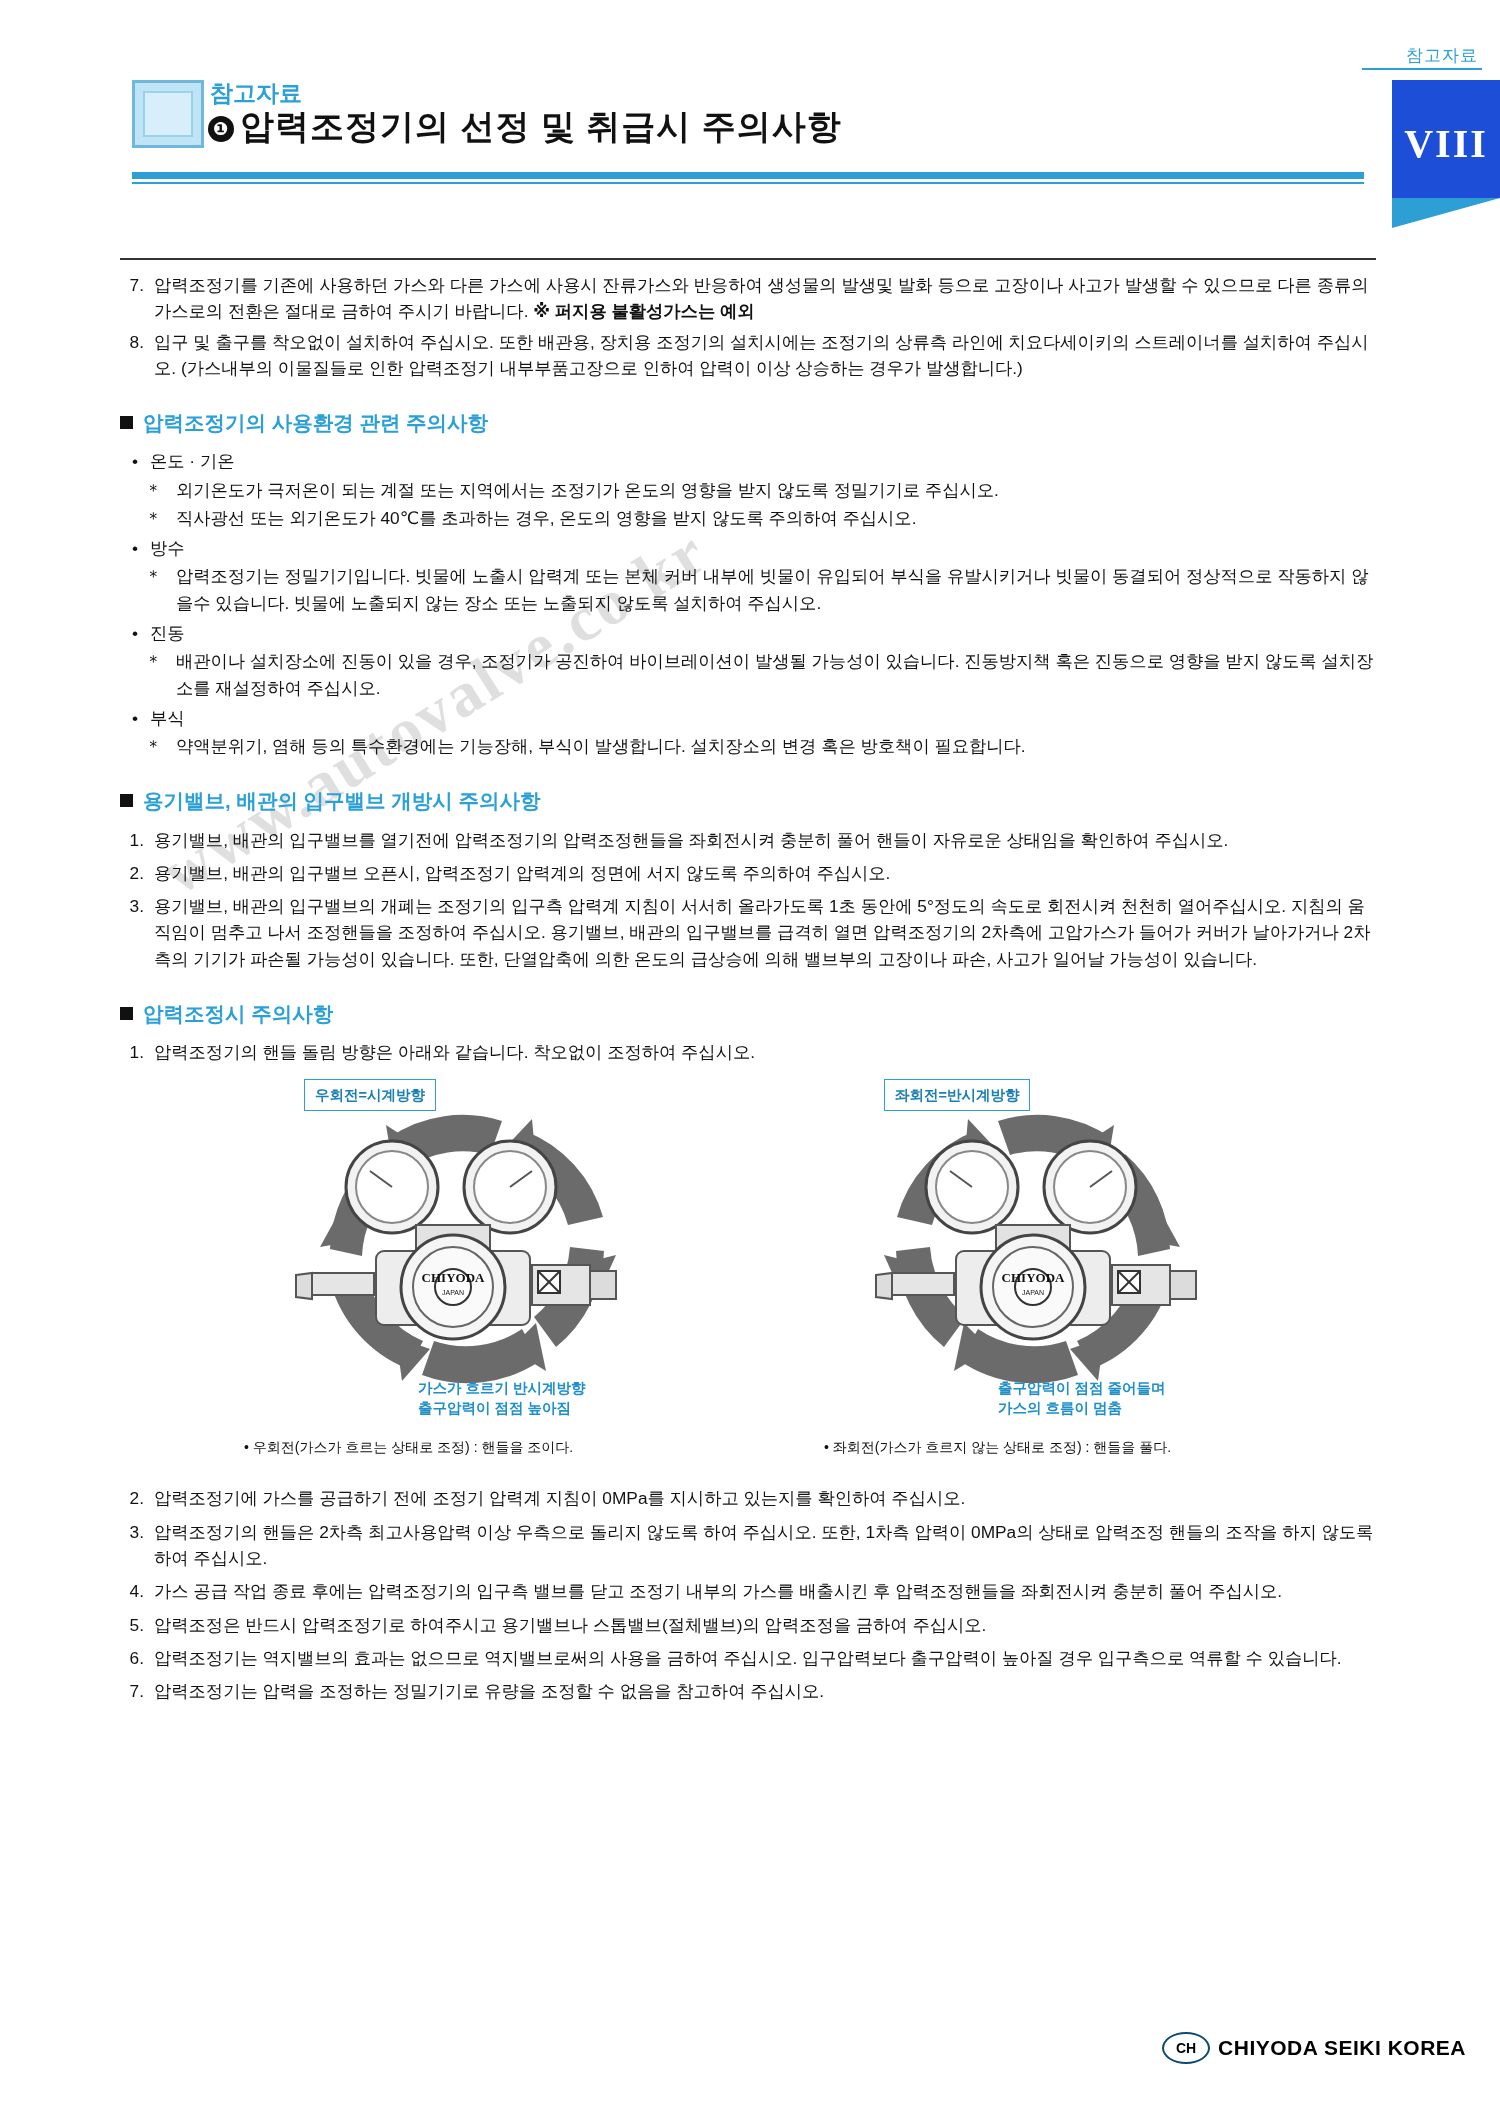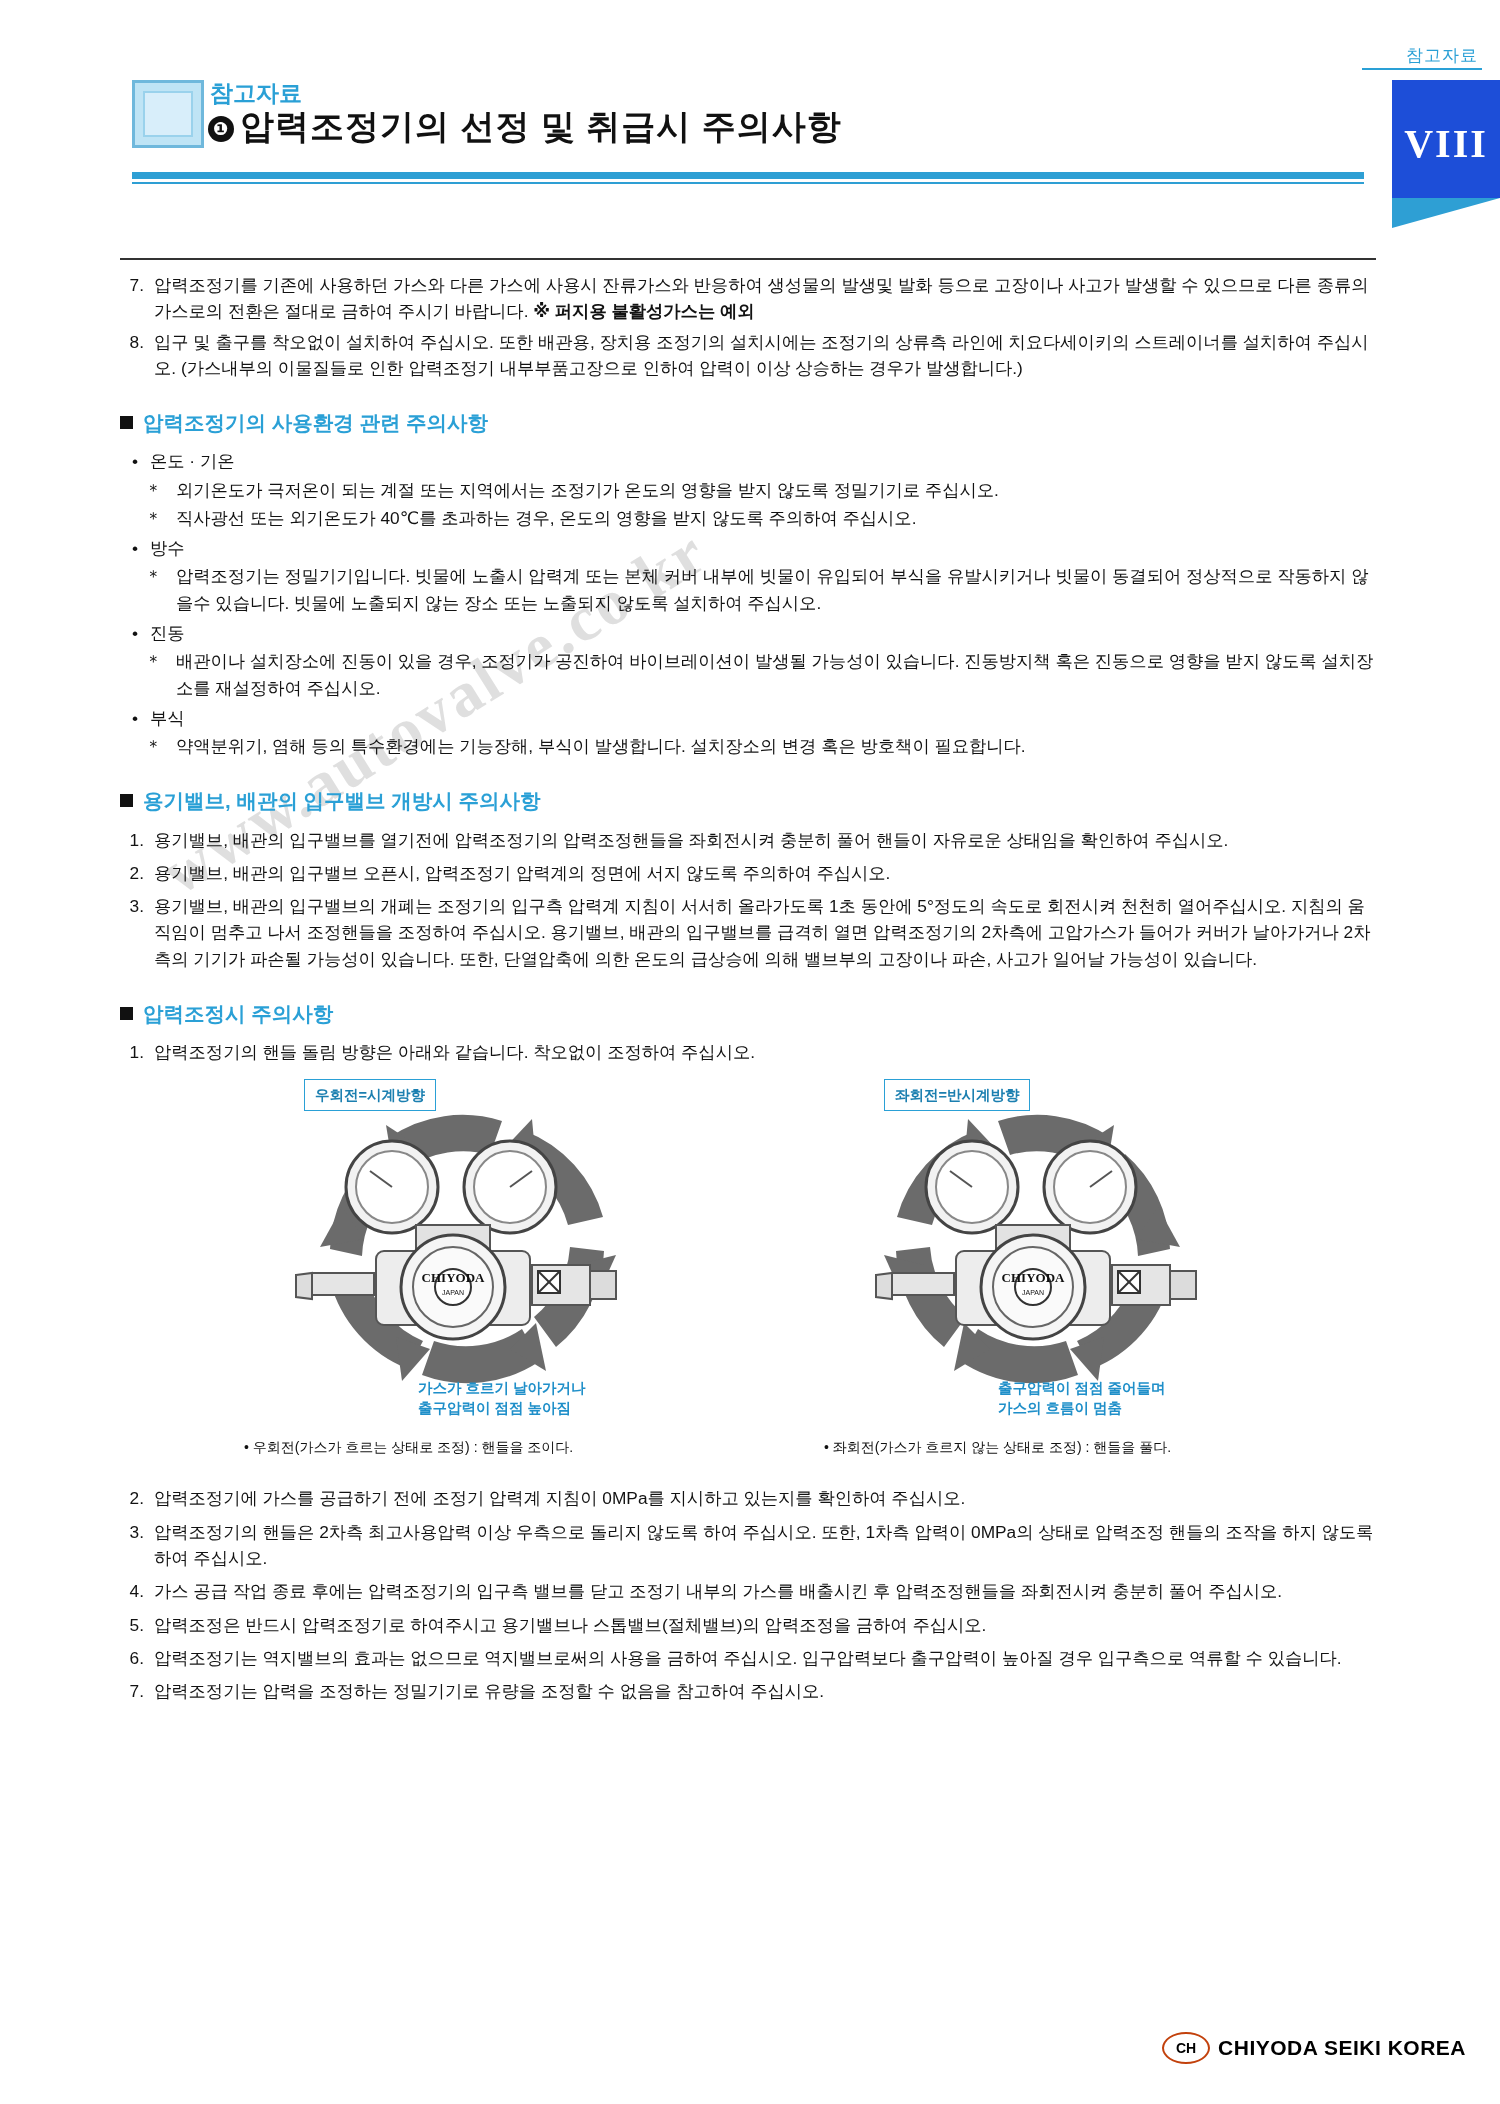--- a/index.html
+++ b/index.html
@@ -97,21 +97,21 @@
     line-height:1.35;
   }
   .fig-sub{
     position:absolute;left:64px;top:358px;font-size:14px;color:#111;text-align:center;
   }
 
   .footer-logo{
     position:absolute;right:34px;bottom:40px;display:flex;align-items:center;
   }
   .footer-logo .mark{
-    width:44px;height:28px;border:2px solid #c2410c;border-radius:50%/50%;
+    width:44px;height:28px;border:2px solid #0c4a6e;border-radius:50%/50%;
     display:flex;align-items:center;justify-content:center;font-size:14px;font-weight:bold;
     margin-right:8px;
   }
   .footer-logo .txt{font-size:21px;font-weight:bold;letter-spacing:0.5px;}
 
   .watermark{
     position:absolute;left:250px;top:560px;width:900px;height:640px;
     transform:rotate(-32deg);color:rgba(150,150,150,0.30);
     font-size:64px;font-weight:bold;letter-spacing:3px;pointer-events:none;
     font-family:"Liberation Serif",serif;
@@ -270,21 +270,21 @@
           <rect x="132" y="194" width="62" height="22" fill="#e5e5e5" stroke="#555" stroke-width="2"></rect>
           <path d="M116 196 l16 -2 v26 l-16 -2 z" fill="#ddd" stroke="#555" stroke-width="2"></path>
 
           <rect x="352" y="186" width="58" height="40" fill="#e5e5e5" stroke="#555" stroke-width="2"></rect>
           <rect x="410" y="192" width="26" height="28" fill="#dcdcdc" stroke="#555" stroke-width="2"></rect>
           <rect x="358" y="192" width="22" height="22" fill="#fff" stroke="#333" stroke-width="2"></rect>
           <line x1="358" y1="192" x2="380" y2="214" stroke="#333" stroke-width="2"></line>
           <line x1="380" y1="192" x2="358" y2="214" stroke="#333" stroke-width="2"></line>
         </svg>
         <div class="fig-note">
-          <div>가스가 흐르기 날아가거나</div>
+          <div>가스가 흐르기 반시계방향</div>
           <div>출구압력이 점점 높아짐</div>
         </div>
         <div class="fig-sub">• 우회전(가스가 흐르는 상태로 조정) : 핸들을 조이다.</div>
       </div>
 
       <div class="fig-half fig-right">
         <div class="cap-box">좌회전=반시계방향</div>
         <svg width="560" height="360" viewBox="0 0 560 360">
           <g fill="#6b6b6b" transform="translate(560,0) scale(-1,1)">
             <path d="M150 170 a130 130 0 0 1 45 -95 l22 30 a100 100 0 0 0 -35 72 z"></path>

